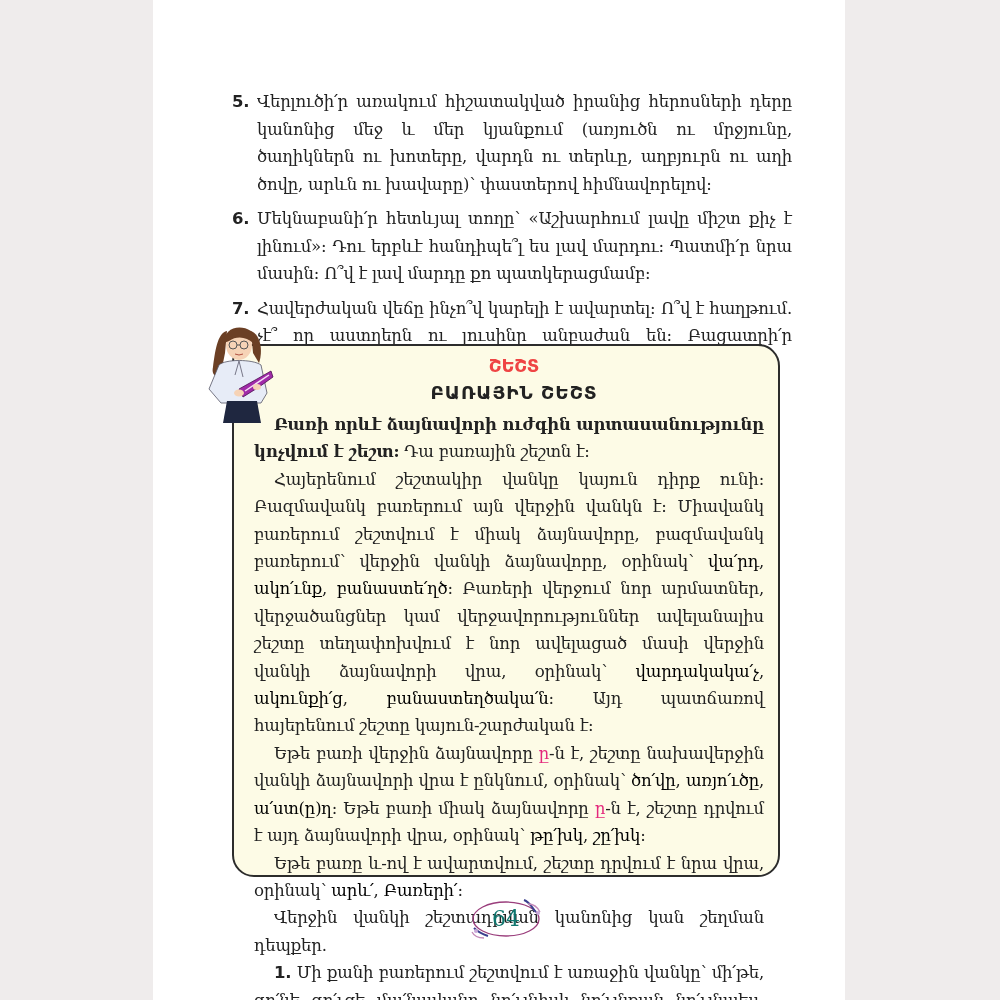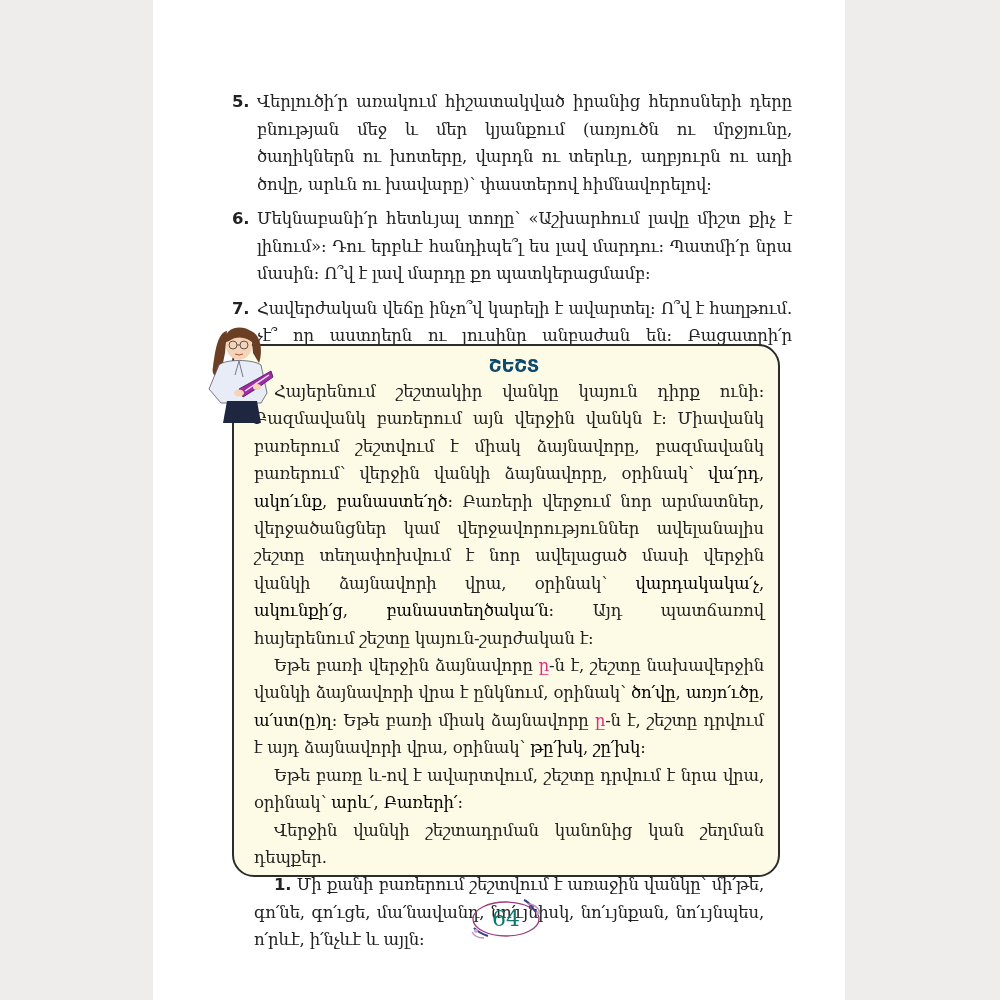--- a/index.html
+++ b/index.html
@@ -38,21 +38,21 @@
   }
   .box-content {
     position: absolute;
     left: 20px; top: 8px; right: 14px;
     font-size: 16.5px;
     line-height: 27.4px;
     letter-spacing: -0.2px;
     text-align: justify;
   }
   .title1 {
-    text-align: center; color: #0c4a6e; font-weight: bold;
+    text-align: center; color: #ef4444; font-weight: bold;
     font-family: "DejaVu Sans", sans-serif; font-size: 18px; line-height: 24px;
     margin-left: 10px;
   }
   .title2 {
     text-align: center; font-weight: bold;
     font-family: "DejaVu Sans", sans-serif; font-size: 18.5px; line-height: 30px;
     margin-left: 10px; margin-bottom: 3px;
     letter-spacing: 1px;
   }
   .p { text-indent: 20px; margin: 0; }
@@ -74,36 +74,38 @@
   }
 </style>
 </head>
 <body>
 
 <div class="page"></div>
 
 <div class="tasks">
   <div class="task">
     <span class="num">5.</span>
-    <span>Վերլուծի՛ր առակում հիշատակված իրանից հերոսների դերը բնության մեջ և մեր կյանքում (առյուծն ու մրջյունը, ծաղիկներն ու խոտերը, վարդն ու տերևը, աղբյուրն ու աղի ծովը, արևն ու խավարը)՝ փաստերով հիմնավորելով:</span>
+    <span>Վերլուծի՛ր առակում հիշատակված իրանից հերոսների դերը կանոնից մեջ և մեր կյանքում (առյուծն ու մրջյունը, ծաղիկներն ու խոտերը, վարդն ու տերևը, աղբյուրն ու աղի ծովը, արևն ու խավարը)՝ փաստերով հիմնավորելով:</span>
   </div>
   <div class="task">
     <span class="num">6.</span>
     <span>Մեկնաբանի՛ր հետևյալ տողը՝ «Աշխարհում լավը միշտ քիչ է լինում»: Դու երբևէ հանդիպե՞լ ես լավ մարդու: Պատմի՛ր նրա մասին: Ո՞վ է լավ մարդը քո պատկերացմամբ:</span>
   </div>
   <div class="task">
     <span class="num">7.</span>
     <span>Հավերժական վեճը ինչո՞վ կարելի է ավարտել: Ո՞վ է հաղթում. չէ՞ որ աստղերն ու լուսինը անբաժան են: Բացատրի՛ր ընտրությանդ շարժառիթը:</span>
   </div>
 </div>
 
 <div class="rule-box">
   <div class="box-content">
     <div class="title1">ՇԵՇՏ</div>
+    <div class="title2">ԲԱՌԱՅԻՆ ՇԵՇՏ</div>
 
+    <p class="p"><span class="b">Բառի որևէ ձայնավորի ուժգին արտասանությունը կոչվում է շեշտ:</span><span> Դա բառային շեշտն է:</span></p>
 
     <p class="p"><span>Հայերենում շեշտակիր վանկը կայուն դիրք ունի: Բազմավանկ բառերում այն վերջին վանկն է: Միավանկ բառերում շեշտվում է միակ ձայնավորը, բազմավանկ բառերում՝ վերջին վանկի ձայնավորը, օրինակ՝ </span><span class="ex">վա՛րդ</span>, <span class="ex">ակո՛ւնք</span>, <span class="ex">բանաստե՛ղծ</span><span>:</span> <span>Բառերի վերջում նոր արմատներ, վերջածանցներ կամ վերջավորություններ ավելանալիս շեշտը տեղափոխվում է նոր ավելացած մասի վերջին վանկի ձայնավորի վրա, օրինակ՝ </span><span class="ex">վարդակակա՛չ</span>, <span class="ex">ակունքի՛ց</span>, <span class="ex">բանաստեղծակա՛ն</span><span>: Այդ պատճառով հայերենում շեշտը կայուն-շարժական է:</span></p>
 
     <p class="p"><span>Եթե բառի վերջին ձայնավորը </span><span class="hl">ը</span><span>-ն է, շեշտը նախավերջին վանկի ձայնավորի վրա է ընկնում, օրինակ՝ </span><span class="ex">ծո՛վը</span>, <span class="ex">առյո՛ւծը</span>, <span class="ex">ա՛ստ(ը)ղ</span><span>: Եթե բառի միակ ձայնավորը </span><span class="hl">ը</span><span>-ն է, շեշտը դրվում է այդ ձայնավորի վրա, օրինակ՝ </span><span class="ex">թը՛խկ</span>, <span class="ex">շը՛խկ</span><span>:</span></p>
 
     <p class="p"><span>Եթե բառը և-ով է ավարտվում, շեշտը դրվում է նրա վրա, օրինակ՝ </span><span class="ex">արև՛</span>, <span class="ex">Բառերի՛</span><span>:</span></p>
 
     <p class="p">Վերջին վանկի շեշտադրման կանոնից կան շեղման դեպքեր.</p>
 
     <p class="p"><span class="b" style="font-family:'DejaVu Sans',sans-serif;">1.</span><span> Մի քանի բառերում շեշտվում է առաջին վանկը՝ մի՛թե, գո՛նե, գո՛ւցե, մա՛նավանդ, նո՛ւյնիսկ, նո՛ւյնքան, նո՛ւյնպես, ո՛րևէ, ի՛նչևէ և այլն:</span></p>

